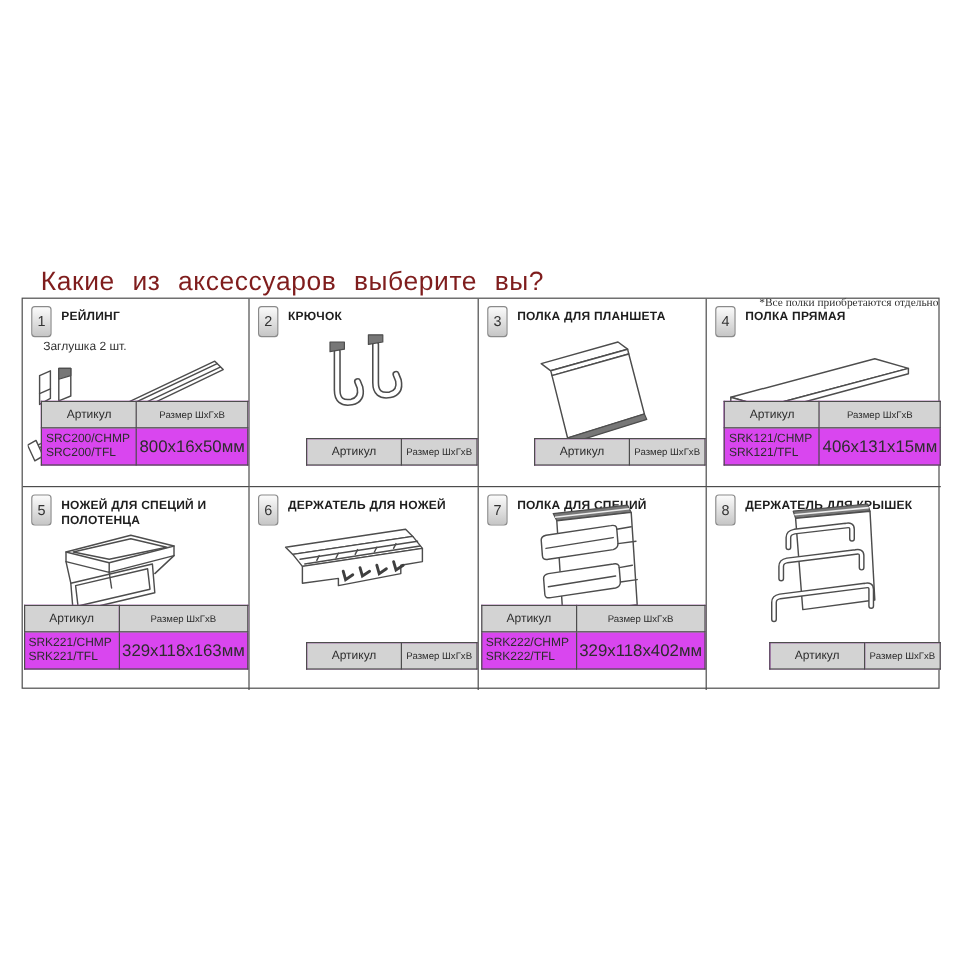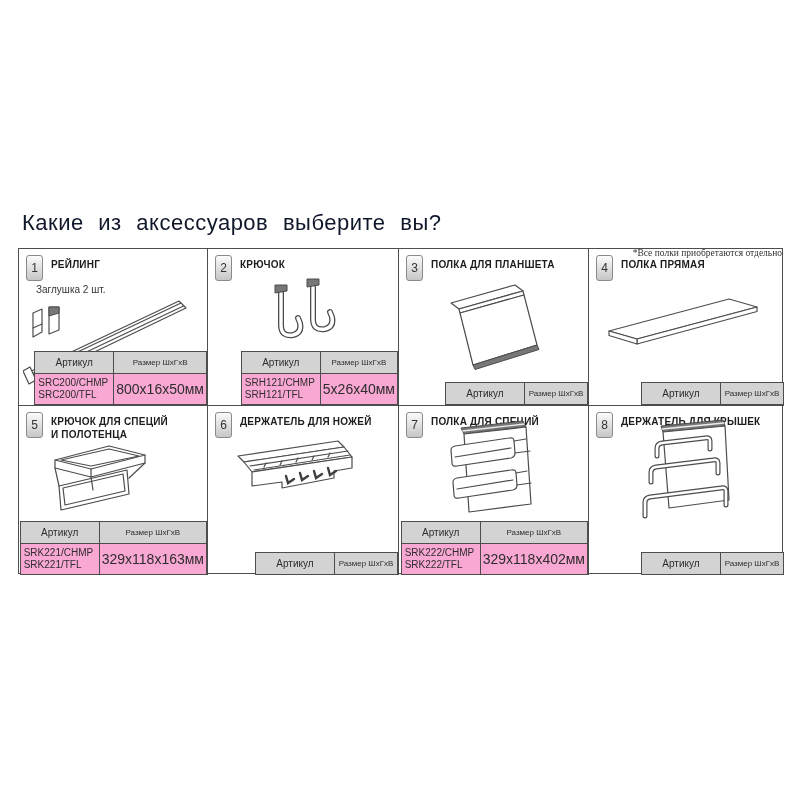--- a/index.html
+++ b/index.html
@@ -1,22 +1,22 @@
 <!DOCTYPE html>
 <html><head>
 <meta charset="utf-8">
 <style>
   html,body{margin:0;padding:0;}
   body{
     width:800px;height:800px;background:#ffffff;position:relative;
     font-family:"Liberation Sans",sans-serif;color:#333;overflow:hidden;
   }
   .page-title{
-    position:absolute;left:18px;top:206px;font-size:22px;color:#0f172a;
-    letter-spacing:.5px;word-spacing:8px;font-weight:normal;margin:4px;
+    position:absolute;left:18px;top:206px;font-size:22px;color:#7f1d1d;
+    letter-spacing:.5px;word-spacing:8px;font-weight:normal;margin:16px;
   }
   .note{position:absolute;right:18px;top:248px;font-size:9.5px;color:#333;font-family:Liberation Serif, serif;}
   .grid{
     position:absolute;left:18px;top:248px;width:765px;height:326px;
     display:grid;grid-template-columns:189px 191px 190px 195px;
     grid-template-rows:157px 169px;border:1px solid #4d4d4d;box-sizing:border-box;
   }
   .cell{position:relative;border-right:1px solid #4d4d4d;border-bottom:1px solid #4d4d4d;box-sizing:border-box;}
   .cell:nth-child(4n){border-right:none;}
   .cell:nth-child(n+5){border-bottom:none;}
@@ -30,21 +30,21 @@
     position:absolute;left:32px;top:9px;font-size:10px;font-weight:bold;
     color:#1d1d1d;line-height:1.3;white-space:nowrap;letter-spacing:.2px;
   }
   .cell-title.wrap{white-space:normal;max-width:126px;}
   .subtitle{position:absolute;left:17px;top:35px;font-size:10px;color:#333;}
   .illus{position:absolute;}
   .il1{left:4px;top:28px;}  .il2{left:56px;top:24px;}
   .il3{left:42px;top:28px;} .il4{left:14px;top:42px;}
   .il5{left:30px;top:32px;} .il6{left:22px;top:30px;}
   .il7{left:44px;top:14px;} .il8{left:46px;top:12px;}
-  table.spec{position:absolute;right:0;bottom:0;border-collapse:collapse;background:#f9a8d4;}
+  table.spec{position:absolute;right:0;bottom:17px;border-collapse:collapse;background:#d946ef;}
   table.spec th,table.spec td{border:1px solid #4d4d4d;}
   table.spec th{background:#d3d3d3;font-weight:normal;height:19px;color:#2d2d2d;}
   th.art-h{width:76px;font-size:10px;}
   th.size-h{width:60px;font-size:8px;margin-top:44px;}
   td.art{font-size:10px;color:#2d2d2d;padding:2px 3px;line-height:1.2;height:26px;}
   td.size{font-size:14px;color:#2d2d2d;text-align:center;padding:0 2px;}
   svg{display:block;}
   .ln{fill:none;stroke:#4d4d4d;stroke-width:1.2;stroke-linejoin:round;stroke-linecap:round;}
   .fw{fill:#ffffff;stroke:#4d4d4d;stroke-width:1.2;stroke-linejoin:round;}
   .fd{fill:#777;stroke:#4d4d4d;stroke-width:1;stroke-linejoin:round;}
@@ -102,27 +102,20 @@
       <path class="tube-o" d="M49,14 V46 Q49,58 61,56 Q70,54 68,44 L66,39"></path>
       <path class="tube-i" d="M49,14 V46 Q49,58 61,56 Q70,54 68,44 L66,39"></path>
       <path class="fd" d="M43,6 h12 v6 l-12,2 z"></path>
     </svg>
     <table class="spec">
       <tbody>
           <tr>
             <th class="art-h">Артикул</th>
           <th class="size-h">Размер ШхГхВ</th>
           </tr>
-      <tr>
-            <td class="art">
-            <div>SRH121/CHMP</div>
-              <div>SRH121/TFL</div>
-            </td>
-          <td class="size">5x26x40мм</td>
-          </tr>
     </tbody>
       </table>
   </div>
 
   <div class="cell">
     <span class="badge">3</span>
     <span class="cell-title">ПОЛКА ДЛЯ ПЛАНШЕТА</span>
     <svg class="illus il3" width="115" height="100" viewBox="0 0 115 100">
       <path class="fw" d="M10,26 L74,8 L82,14 L18,32 Z"></path>
       <path class="fw" d="M18,32 L82,14 L83,18 L19,36 Z"></path>
@@ -146,27 +139,34 @@
       <path class="fw" d="M6,40 L126,8 L154,16 L34,48 Z"></path>
       <path class="fw" d="M34,48 L154,16 L154,20.5 L34,53 Z"></path>
       <path class="fw" d="M6,40 L34,48 L34,53 L6,44.5 Z"></path>
     </svg>
     <table class="spec">
       <tbody>
           <tr>
             <th class="art-h">Артикул</th>
           <th class="size-h">Размер ШхГхВ</th>
           </tr>
+      <tr>
+            <td class="art">
+            <div>SRK121/CHMP</div>
+              <div>SRK121/TFL</div>
+            </td>
+          <td class="size">406x131x15мм</td>
+          </tr>
     </tbody>
       </table>
   </div>
 
   <div class="cell">
     <span class="badge">5</span>
-    <span class="cell-title wrap">КРЮЧОК ДЛЯ СПЕЦИЙ И ПОЛОТЕНЦА</span>
+    <span class="cell-title wrap">НОЖЕЙ ДЛЯ СПЕЦИЙ И ПОЛОТЕНЦА</span>
     <svg class="illus il5" width="110" height="100" viewBox="0 0 110 100">
       <path class="fw" d="M6,22 L60,8 L96,17 L42,31 Z"></path>
       <path class="ln" d="M12,22 L60,11 L90,18 L42,28 Z"></path>
       <path class="ln" d="M6,22 L6,30 M96,17 L96,25 M42,31 L42,39 M6,30 L42,39 L96,25"></path>
       <path class="ln" d="M10,48 L78,32 L80,56 L12,72 Z"></path>
       <path class="ln" d="M14,50 L74,36 L76,53 L16,67 Z"></path>
       <path class="ln" d="M6,30 L10,48 M42,39 L44,52 M96,25 L80,40"></path>
     </svg>
     <table class="spec">
       <tbody>

